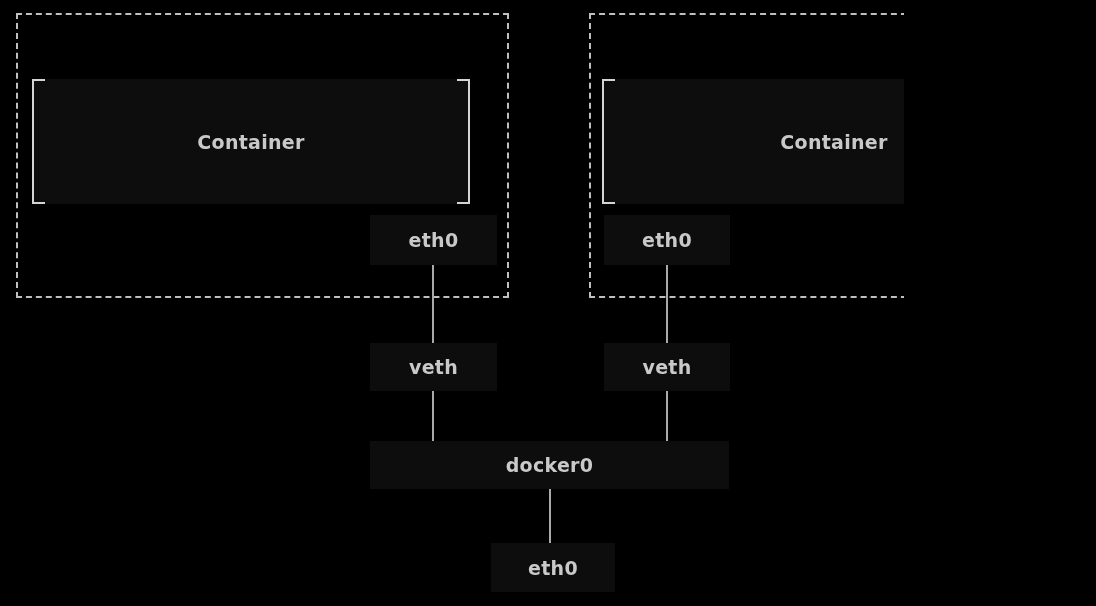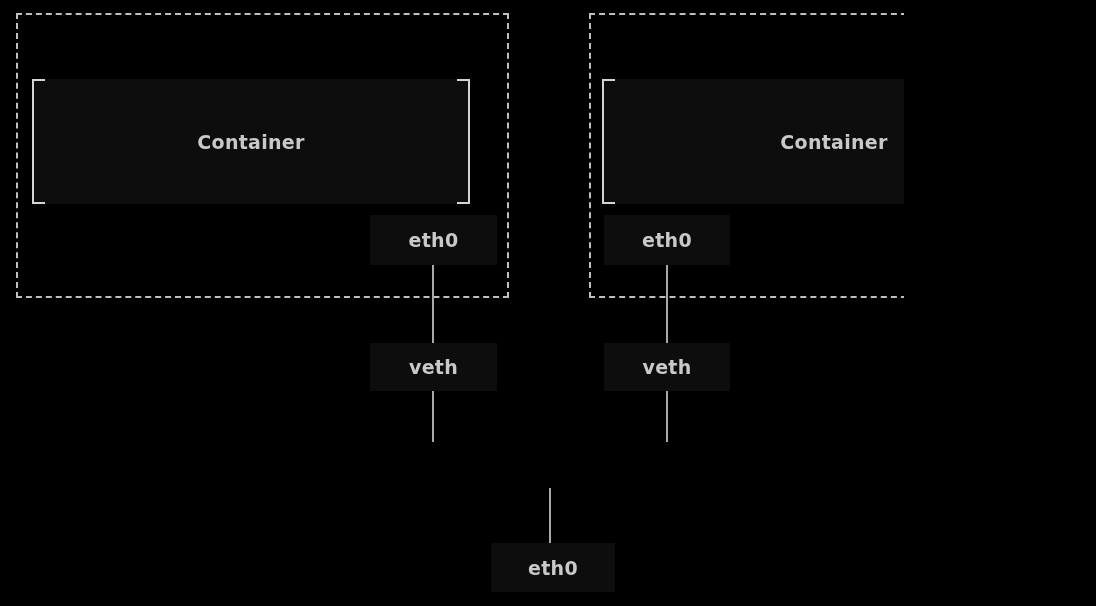--- a/index.html
+++ b/index.html
@@ -117,18 +117,21 @@
   </div>
 
   <div class="node veth-left">
     <span class="label">veth</span>
   </div>
 
   <div class="node veth-right">
     <span class="label">veth</span>
   </div>
 
+  <div class="node docker0-box">
+    <span class="label">docker0</span>
+  </div>
 
   <div class="node host-eth0">
     <span class="label">eth0</span>
   </div>
 
 </div>
 
 </body></html>

